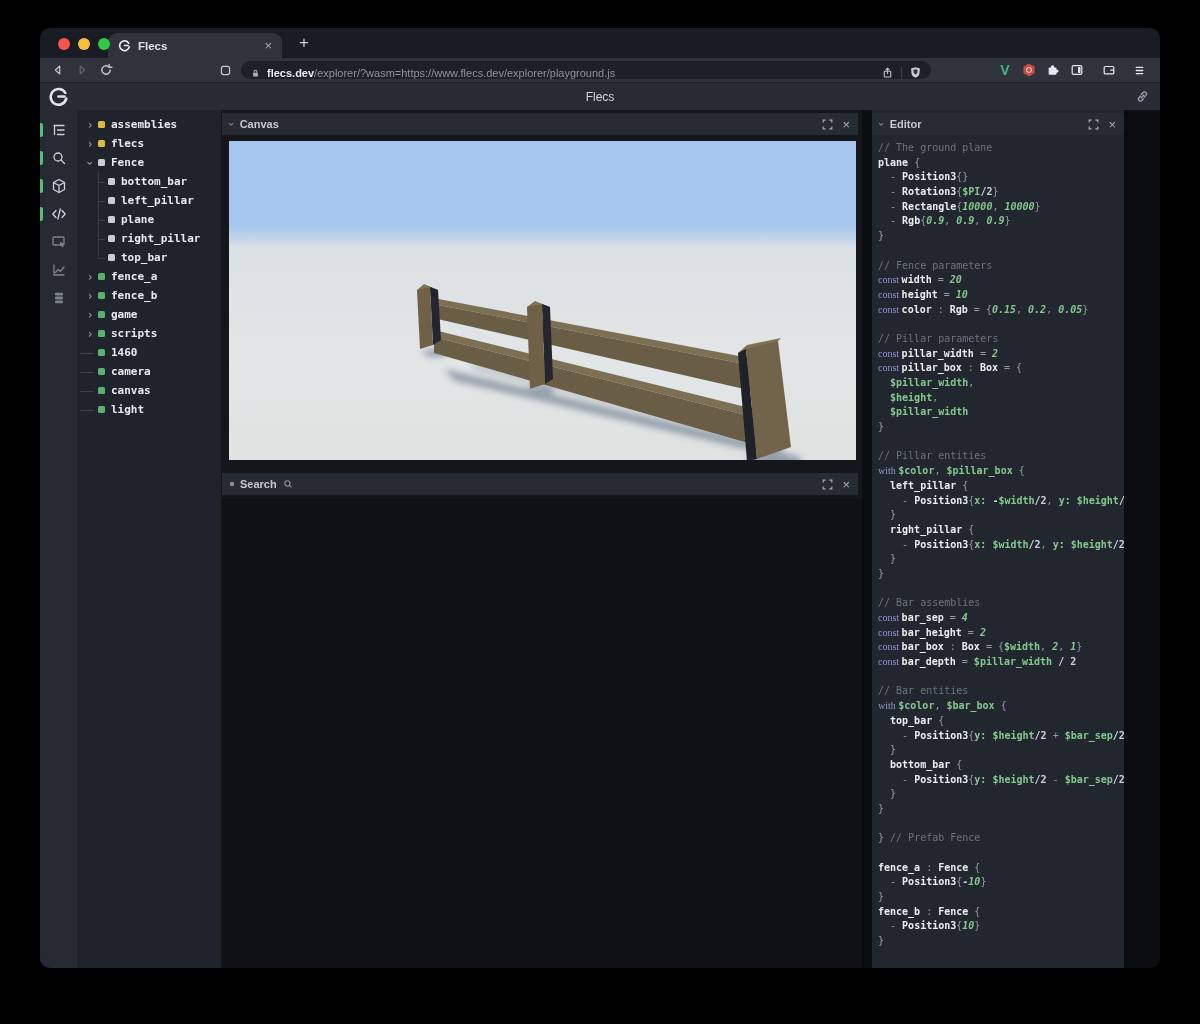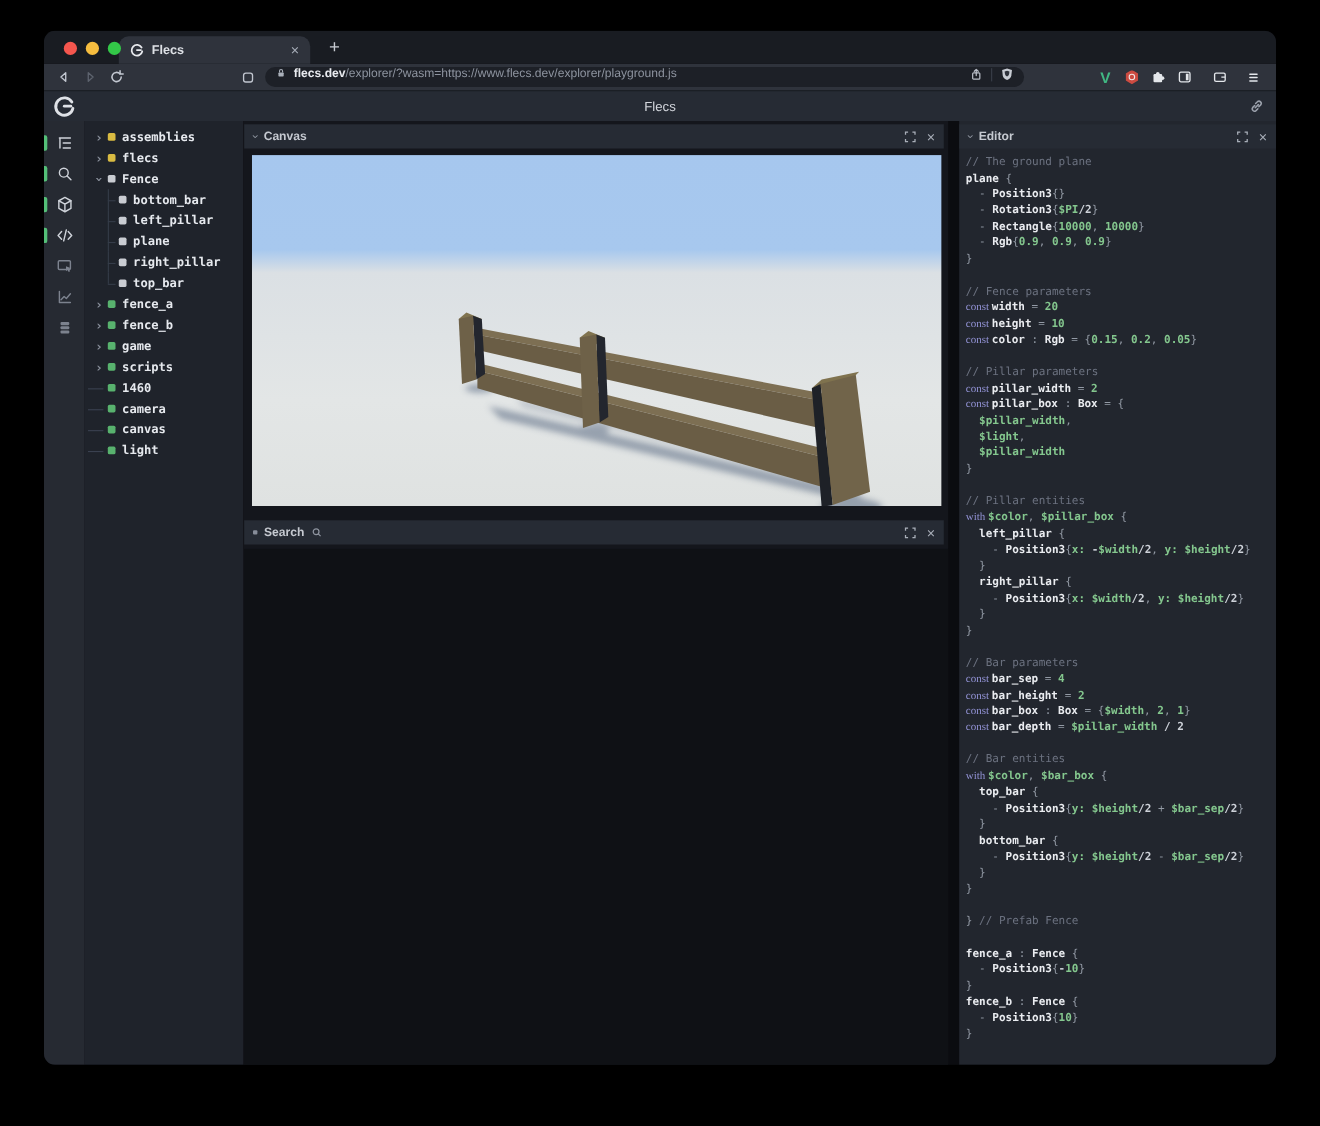--- a/index.html
+++ b/index.html
@@ -26,21 +26,21 @@
             width:24px; height:24px; display:flex; align-items:center; justify-content:center; }
 
   
   .toolbar { height:24px; background:#2f333c; display:flex; align-items:center;
              padding:0 6px; flex:none; }
   .tb-btn { width:24px; height:24px; display:flex; align-items:center;
             justify-content:center; color:#c2c7d0; flex:none; }
   .tb-btn.dim { color:#5d636e; }
   .tb-spacer { width:95px; flex:none; }
   .urlbar { width:690px; height:18px; margin-left:4px; border-radius:9px; background:#1d2027;
-            display:flex; align-items:flex-start; padding:0 9px; gap:6px; font-size:11px; flex:none; }
+            display:flex; align-items:flex-end; padding:0 9px; gap:6px; font-size:11px; flex:none; }
   .url-host { color:#e9ebf0; font-weight:bold; white-space:pre; }
   .url-path { color:#8d939f; white-space:pre; }
   .urlbar-right { margin-left:auto; display:flex; align-items:center; gap:7px; color:#b9bec8; }
   .url-sep { width:1px; height:12px; background:#3a3f4a; }
   .ext-group { display:flex; align-items:center; margin-left:62px; }
   .ext { width:24px; height:24px; display:flex; align-items:center; justify-content:center; flex:none; }
   .vue-v { font-size:14px; font-weight:bold; color:#41b883; }
   .hexred { width:13px; height:13px; background:#cc4b41; border-radius:3px;
             clip-path:polygon(50% 0,93% 25%,93% 75%,50% 100%,7% 75%,7% 25%);
             display:flex; align-items:center; justify-content:center; }
@@ -90,31 +90,31 @@
   .ph-chev { color:#8e949f; font-size:11px; display:inline-block; transform:rotate(90deg); }
   .ph-dot { width:4px; height:4px; background:#878d99; border-radius:1px; }
   .ph-icons { margin-left:auto; display:flex; align-items:center; gap:9px; color:#a9afb9; }
   .ph-x { font-size:13px; line-height:1; }
   .head-canvas { margin:3px 4px 0 1px; }
   .canvas-body { padding:6px 6px 12px 8px; }
   .viewport { display:block; width:627px; height:319px; }
   .head-search { margin:1px 4px 4px 1px; }
   .search-body { flex:1; background:#0f1115; margin-left:1px; }
 
-  .editor { width:288px; margin-left:10px; background:#22262e; display:flex;
+  .editor { width:252px; margin-left:10px; background:#22262e; display:flex;
             flex-direction:column; flex:none; }
   .head-editor { margin-top:3px; }
   .editor-body { flex:1; padding:6px 0 12px 6px; overflow:hidden;
                  font-family:"DejaVu Sans Mono", monospace; font-size:10px; font-weight:400; }
   .code-line { height:14.7px; line-height:14.7px; white-space:pre; }
   .tok-c { color:#6c7280; }
   .tok-k { color:#9393d6;font-family:Liberation Serif, serif; }
   .tok-i { color:#eaecf0; font-weight:700; }
   .tok-p { color:#939aa5; }
-  .tok-n { color:#84c78e; font-weight:700; }
+  .tok-n { color:#84c78e; font-weight:700;font-style:italic; }
   .tok-v { color:#84c78e; font-weight:700; }
   .tok-w { color:#ced2d9; font-weight:700; }
 
   svg.ic { display:block; }
 </style>
 </head>
 <body>
 
 <div class="stage">
   <div class="window">
@@ -465,35 +465,35 @@
             <div class="code-line">&nbsp;</div>
             <div class="code-line"><span class="tok-c">// Fence parameters</span></div>
             <div class="code-line"><span class="tok-k">const </span><span class="tok-i">width</span><span class="tok-p"> = </span><span class="tok-n">20</span></div>
             <div class="code-line"><span class="tok-k">const </span><span class="tok-i">height</span><span class="tok-p"> = </span><span class="tok-n">10</span></div>
             <div class="code-line"><span class="tok-k">const </span><span class="tok-i">color</span><span class="tok-p"> : </span><span class="tok-i">Rgb</span><span class="tok-p"> = {</span><span class="tok-n">0.15</span><span class="tok-p">, </span><span class="tok-n">0.2</span><span class="tok-p">, </span><span class="tok-n">0.05</span><span class="tok-p">}</span></div>
             <div class="code-line">&nbsp;</div>
             <div class="code-line"><span class="tok-c">// Pillar parameters</span></div>
             <div class="code-line"><span class="tok-k">const </span><span class="tok-i">pillar_width</span><span class="tok-p"> = </span><span class="tok-n">2</span></div>
             <div class="code-line"><span class="tok-k">const </span><span class="tok-i">pillar_box</span><span class="tok-p"> : </span><span class="tok-i">Box</span><span class="tok-p"> = {</span></div>
             <div class="code-line"><span class="tok-v">  $pillar_width</span><span class="tok-p">,</span></div>
-            <div class="code-line"><span class="tok-v">  $light</span><span class="tok-p">,</span></div>
+            <div class="code-line"><span class="tok-v">  $height</span><span class="tok-p">,</span></div>
             <div class="code-line"><span class="tok-v">  $pillar_width</span></div>
             <div class="code-line"><span class="tok-p">}</span></div>
             <div class="code-line">&nbsp;</div>
             <div class="code-line"><span class="tok-c">// Pillar entities</span></div>
             <div class="code-line"><span class="tok-k">with </span><span class="tok-v">$color</span><span class="tok-p">, </span><span class="tok-v">$pillar_box</span><span class="tok-p"> {</span></div>
             <div class="code-line"><span class="tok-i">  left_pillar </span><span class="tok-p">{</span></div>
             <div class="code-line"><span class="tok-p">    - </span><span class="tok-i">Position3</span><span class="tok-p">{</span><span class="tok-v">x:</span><span class="tok-w"> -</span><span class="tok-v">$width</span><span class="tok-w">/2</span><span class="tok-p">, </span><span class="tok-v">y: $height</span><span class="tok-w">/2</span><span class="tok-p">}</span></div>
             <div class="code-line"><span class="tok-p">  }</span></div>
             <div class="code-line"><span class="tok-i">  right_pillar </span><span class="tok-p">{</span></div>
             <div class="code-line"><span class="tok-p">    - </span><span class="tok-i">Position3</span><span class="tok-p">{</span><span class="tok-v">x: $width</span><span class="tok-w">/2</span><span class="tok-p">, </span><span class="tok-v">y: $height</span><span class="tok-w">/2</span><span class="tok-p">}</span></div>
             <div class="code-line"><span class="tok-p">  }</span></div>
             <div class="code-line"><span class="tok-p">}</span></div>
             <div class="code-line">&nbsp;</div>
-            <div class="code-line"><span class="tok-c">// Bar parameters</span></div>
+            <div class="code-line"><span class="tok-c">// Bar assemblies</span></div>
             <div class="code-line"><span class="tok-k">const </span><span class="tok-i">bar_sep</span><span class="tok-p"> = </span><span class="tok-n">4</span></div>
             <div class="code-line"><span class="tok-k">const </span><span class="tok-i">bar_height</span><span class="tok-p"> = </span><span class="tok-n">2</span></div>
             <div class="code-line"><span class="tok-k">const </span><span class="tok-i">bar_box</span><span class="tok-p"> : </span><span class="tok-i">Box</span><span class="tok-p"> = {</span><span class="tok-v">$width</span><span class="tok-p">, </span><span class="tok-n">2</span><span class="tok-p">, </span><span class="tok-n">1</span><span class="tok-p">}</span></div>
             <div class="code-line"><span class="tok-k">const </span><span class="tok-i">bar_depth</span><span class="tok-p"> = </span><span class="tok-v">$pillar_width</span><span class="tok-w"> / 2</span></div>
             <div class="code-line">&nbsp;</div>
             <div class="code-line"><span class="tok-c">// Bar entities</span></div>
             <div class="code-line"><span class="tok-k">with </span><span class="tok-v">$color</span><span class="tok-p">, </span><span class="tok-v">$bar_box</span><span class="tok-p"> {</span></div>
             <div class="code-line"><span class="tok-i">  top_bar </span><span class="tok-p">{</span></div>
             <div class="code-line"><span class="tok-p">    - </span><span class="tok-i">Position3</span><span class="tok-p">{</span><span class="tok-v">y: $height</span><span class="tok-w">/2</span><span class="tok-p"> + </span><span class="tok-v">$bar_sep</span><span class="tok-w">/2</span><span class="tok-p">}</span></div>
             <div class="code-line"><span class="tok-p">  }</span></div>

